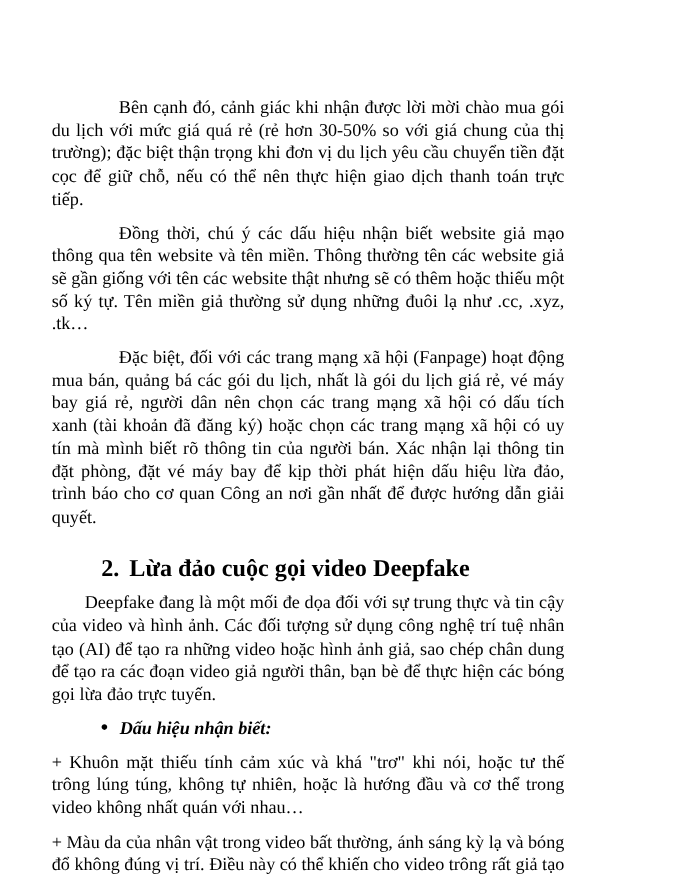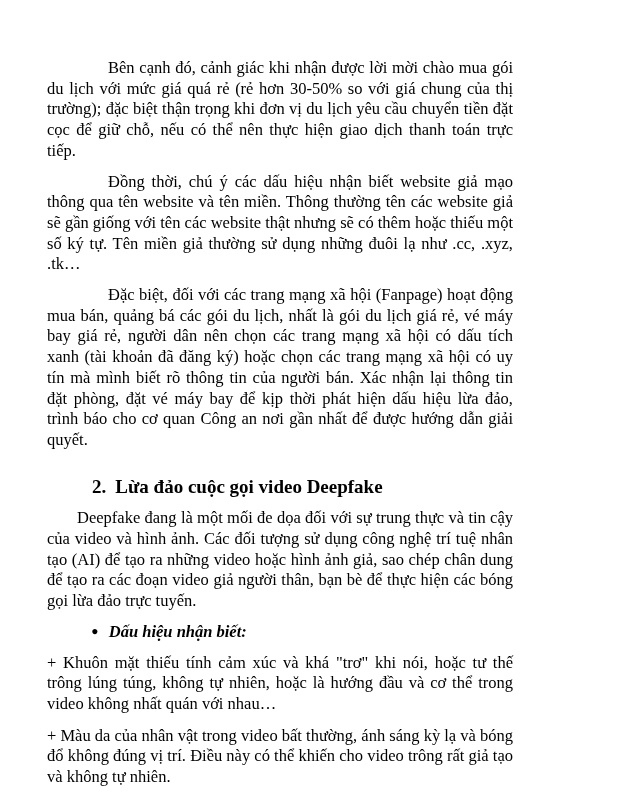--- a/index.html
+++ b/index.html
@@ -7,36 +7,36 @@
     padding: 0;
     background: #ffffff;
   }
   .page {
     position: relative;
     width: 559px;
     height: 800px;
     box-sizing: border-box;
     background: #ffffff;
     color: #000000;
-    padding: 58px 46px 0 47px;
+    padding: 88px 46px 0 47px;
     font-family: "Liberation Serif", "DejaVu Serif", serif;
     font-size: 16.5px;
     line-height: 20.7px;
     overflow: hidden;
   }
   .para {
     margin: 0 0 10px 0;
     text-align: justify;
   }
   .indent-lg { text-indent: 61px; }
   .indent-sm { text-indent: 30px; }
   .heading {
     margin: 26px 0 11px 0;
     padding-left: 45px;
-    font-size: 19px;
+    font-size: 22px;
     font-weight: bold;
     line-height: 20.7px;
   }
   .heading .h-num {
     display: inline-block;
     margin-right: 9px;
   }
   .bullet-row {
     margin: 6px 0 10px 0;
     padding-left: 45px;

